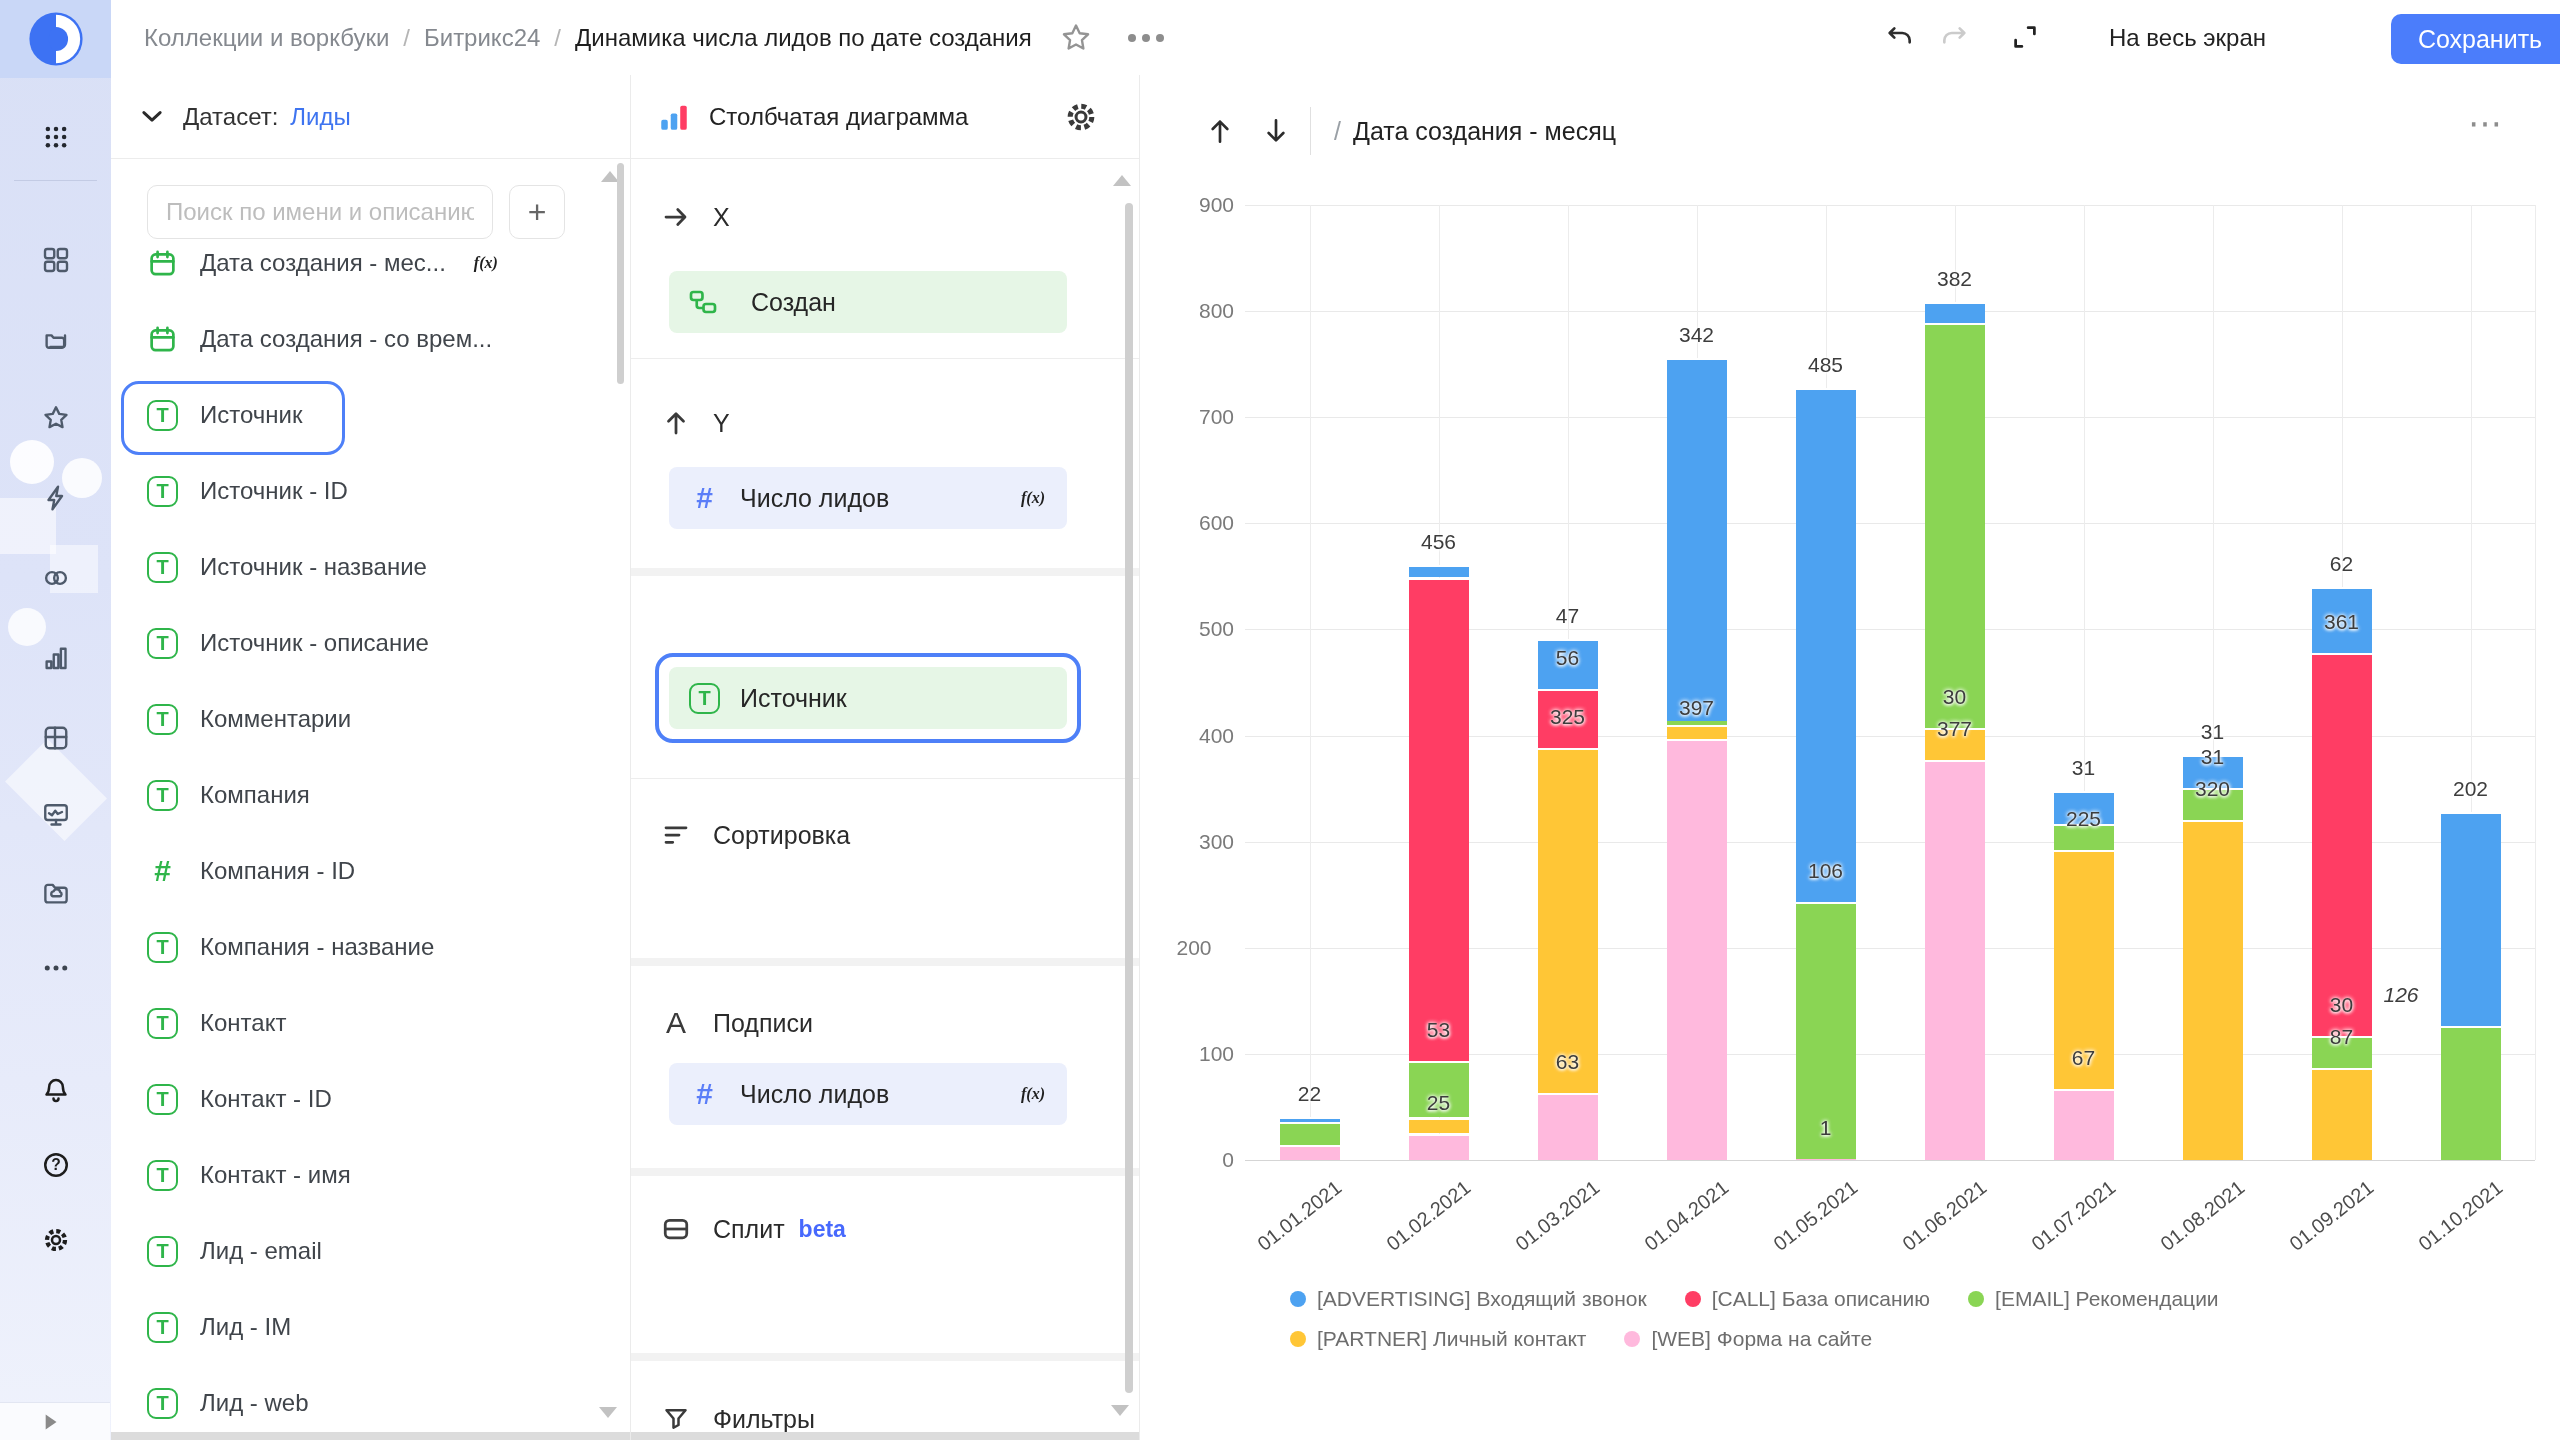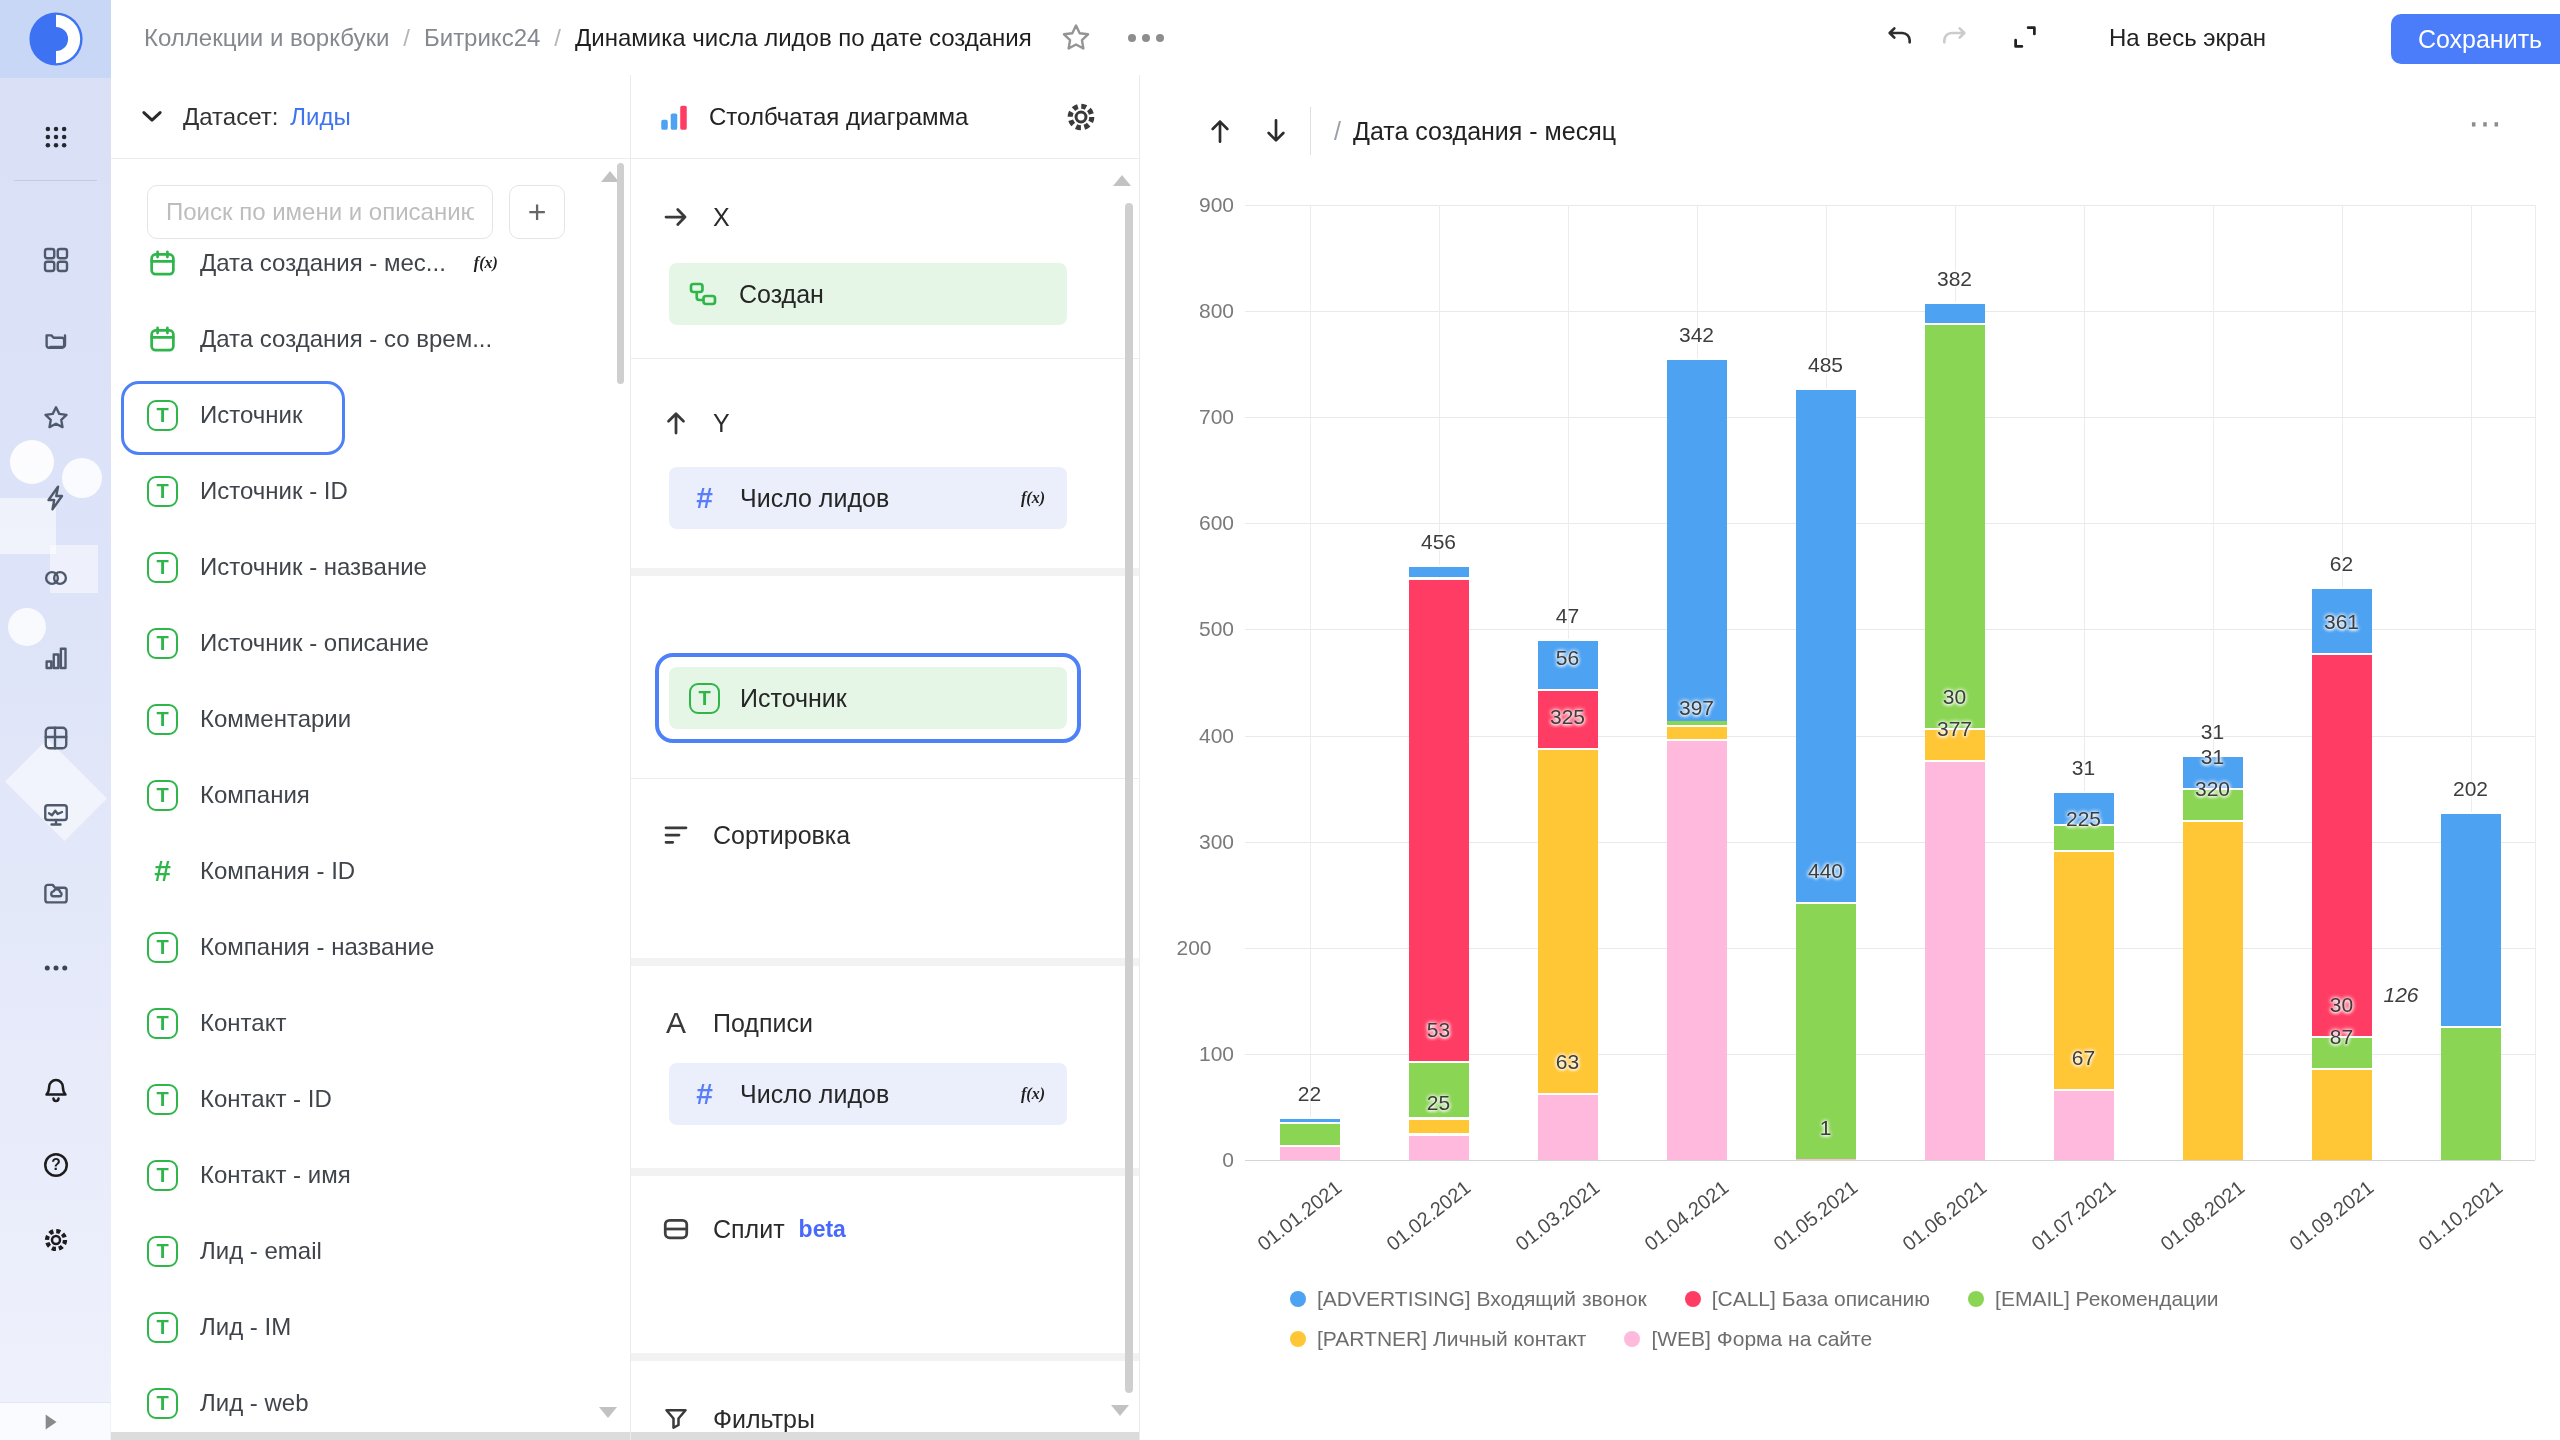--- a/index.html
+++ b/index.html
@@ -431,21 +431,21 @@
         <div class="sec-row abs" style="top:122px;">
           <span class="sec-icon">
             <span>
               <svg width="30" height="30" viewBox="0 0 24 24">
                 <path d="M4 12h15M13.4 6l5.8 6-5.8 6" fill="none" stroke="#3a3a3a" stroke-width="2.2" stroke-linecap="round" stroke-linejoin="round"></path>
               </svg>
             </span>
           </span>
           <span class="sec-label">X</span>
         </div>
-        <div class="pill abs pill-green" style="top:188px;">
+        <div class="pill abs pill-green" style="top:196px;gap:12px;">
           <span style="margin-left:18px;">
             <svg width="32" height="32" viewBox="0 0 24 24">
               <g fill="none" stroke="#2fb54a" stroke-width="2" stroke-linejoin="round">
                 <rect x="3" y="4.5" width="8.6" height="6" rx="1.8"></rect>
                 <rect x="12.4" y="13.5" width="8.6" height="6" rx="1.8"></rect>
                 <path d="M7.3 10.5v4.2a1.8 1.8 0 0 0 1.8 1.8h3.3"></path>
               </g>
             </svg>
           </span>
           <span class="pill-label">Создан</span>
@@ -599,21 +599,21 @@
         <div class="bar-seg abs" style="left:526.5px;top:649.9px;width:60px;height:13.8px;background:#FFC636;border-top:2px solid #fff;"></div>
         <div class="bar-seg abs" style="left:526.5px;top:645.7px;width:60px;height:4.2px;background:#8AD554;"></div>
         <div class="bar-seg abs" style="left:526.5px;top:282.8px;width:60px;height:362.9px;background:#4DA2F1;border-top:2px solid #fff;"></div>
         <div class="bar-label abs" style="left:481.5px;top:620.7px;">397</div>
         <div class="bar-label abs" style="left:481.5px;top:247.8px;">342</div>
         <div class="xlabel abs" style="left:428.5px;top:1101px;">01.04.2021</div>
         <div class="bar-seg abs" style="left:655.5px;top:1083.9px;width:60px;height:1.1px;background:#FFB9DD;"></div>
         <div class="bar-seg abs" style="left:655.5px;top:827.1px;width:60px;height:256.8px;background:#8AD554;border-top:2px solid #fff;"></div>
         <div class="bar-seg abs" style="left:655.5px;top:312.5px;width:60px;height:514.6px;background:#4DA2F1;border-top:2px solid #fff;"></div>
         <div class="bar-label abs" style="left:610.5px;top:1040.9px;">1</div>
-        <div class="bar-label abs" style="left:610.5px;top:784.1px;">440</div>
+        <div class="bar-label abs" style="left:610.5px;top:784.1px;">106</div>
         <div class="bar-label abs" style="left:610.5px;top:277.5px;">485</div>
         <div class="xlabel abs" style="left:557.5px;top:1101px;">01.05.2021</div>
         <div class="bar-seg abs" style="left:784.5px;top:685.0px;width:60px;height:400.0px;background:#FFB9DD;border-top:2px solid #fff;"></div>
         <div class="bar-seg abs" style="left:784.5px;top:653.1px;width:60px;height:31.8px;background:#FFC636;border-top:2px solid #fff;"></div>
         <div class="bar-seg abs" style="left:784.5px;top:247.8px;width:60px;height:405.3px;background:#8AD554;border-top:2px solid #fff;"></div>
         <div class="bar-seg abs" style="left:784.5px;top:226.6px;width:60px;height:21.2px;background:#4DA2F1;border-top:2px solid #fff;"></div>
         <div class="bar-label abs" style="left:739.5px;top:642.0px;">377</div>
         <div class="bar-label abs" style="left:739.5px;top:610.1px;">30</div>
         <div class="bar-label abs" style="left:739.5px;top:191.6px;">382</div>
         <div class="xlabel abs" style="left:686.5px;top:1101px;">01.06.2021</div>

